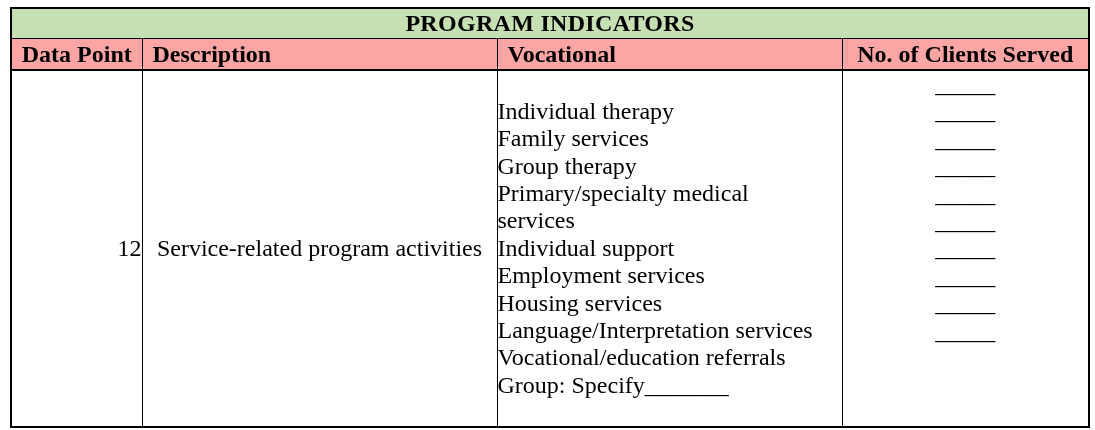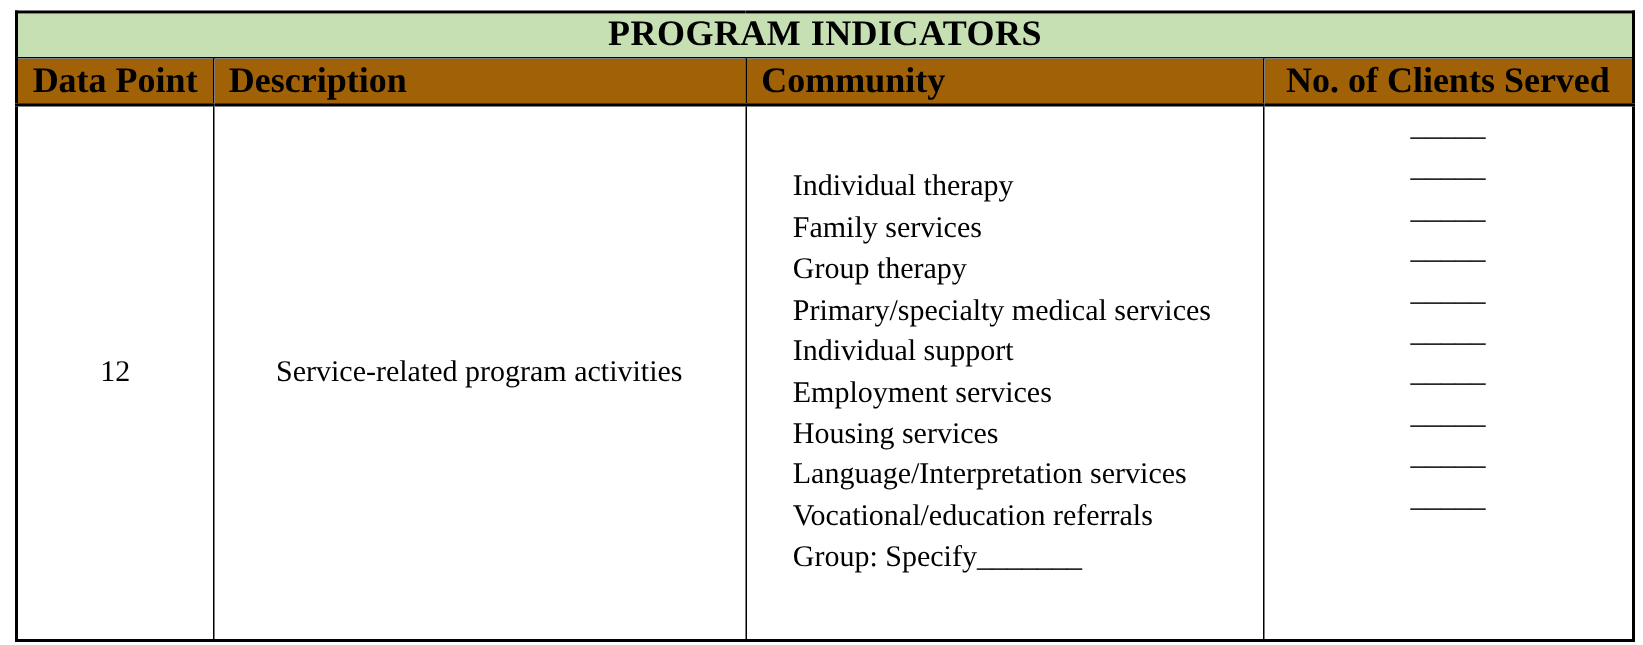--- a/index.html
+++ b/index.html
@@ -32,58 +32,57 @@
   tr.title-row th {
     background: #c6e0b4;
     height: 29px;
     font-size: 24px;
     font-weight: bold;
     text-align: center;
     vertical-align: middle;
     letter-spacing: 0.3px;
   }
   tr.header-row th {
-    background: #a16207;
+    background: #fca5a5;
     height: 30px;
     font-size: 24px;
     font-weight: bold;
     text-align: left;
     vertical-align: middle;
     padding-left: 10px;
     border-bottom: 2px solid #000000;
   }
   tr.header-row th.center-h {
     text-align: center;
     padding-left: 0;
   }
   tr.body-row td {
     height: 355px;
-    font-size: 20px;
+    font-size: 24px;
     background: #ffffff;
   }
   td.cell-datapoint {
-    text-align: center;
+    text-align: right;
     vertical-align: middle;
     padding-bottom: 58px;
   }
   td.cell-description {
     text-align: center;
     vertical-align: middle;
     padding-left: 10px;
     padding-bottom: 58px;
   }
   td.cell-indicators {
     vertical-align: middle;
     padding-left: 10px;
     padding-right: 8px;
   }
   .indicator-line {
     line-height: 27.4px;
     max-width: 327px;
-    margin-left: 31px;
   }
   td.cell-blanks {
     vertical-align: top;
     text-align: center;
     padding-top: 2px;
   }
   .blank-line {
     line-height: 27.4px;
     letter-spacing: 0;
   }
@@ -99,21 +98,21 @@
       <col style="width:345px">
       <col style="width:247px">
     </colgroup>
     <thead>
       <tr class="title-row">
         <th colspan="4">PROGRAM INDICATORS</th>
       </tr>
       <tr class="header-row">
         <th class="center-h">Data Point</th>
         <th>Description</th>
-        <th>Community</th>
+        <th>Vocational</th>
         <th class="center-h">No. of Clients Served</th>
       </tr>
     </thead>
     <tbody>
       <tr class="body-row">
         <td class="cell-datapoint">12</td>
         <td class="cell-description">Service-related program activities</td>
         <td class="cell-indicators">
           <div>
               <div class="indicator-line">Individual therapy</div>

